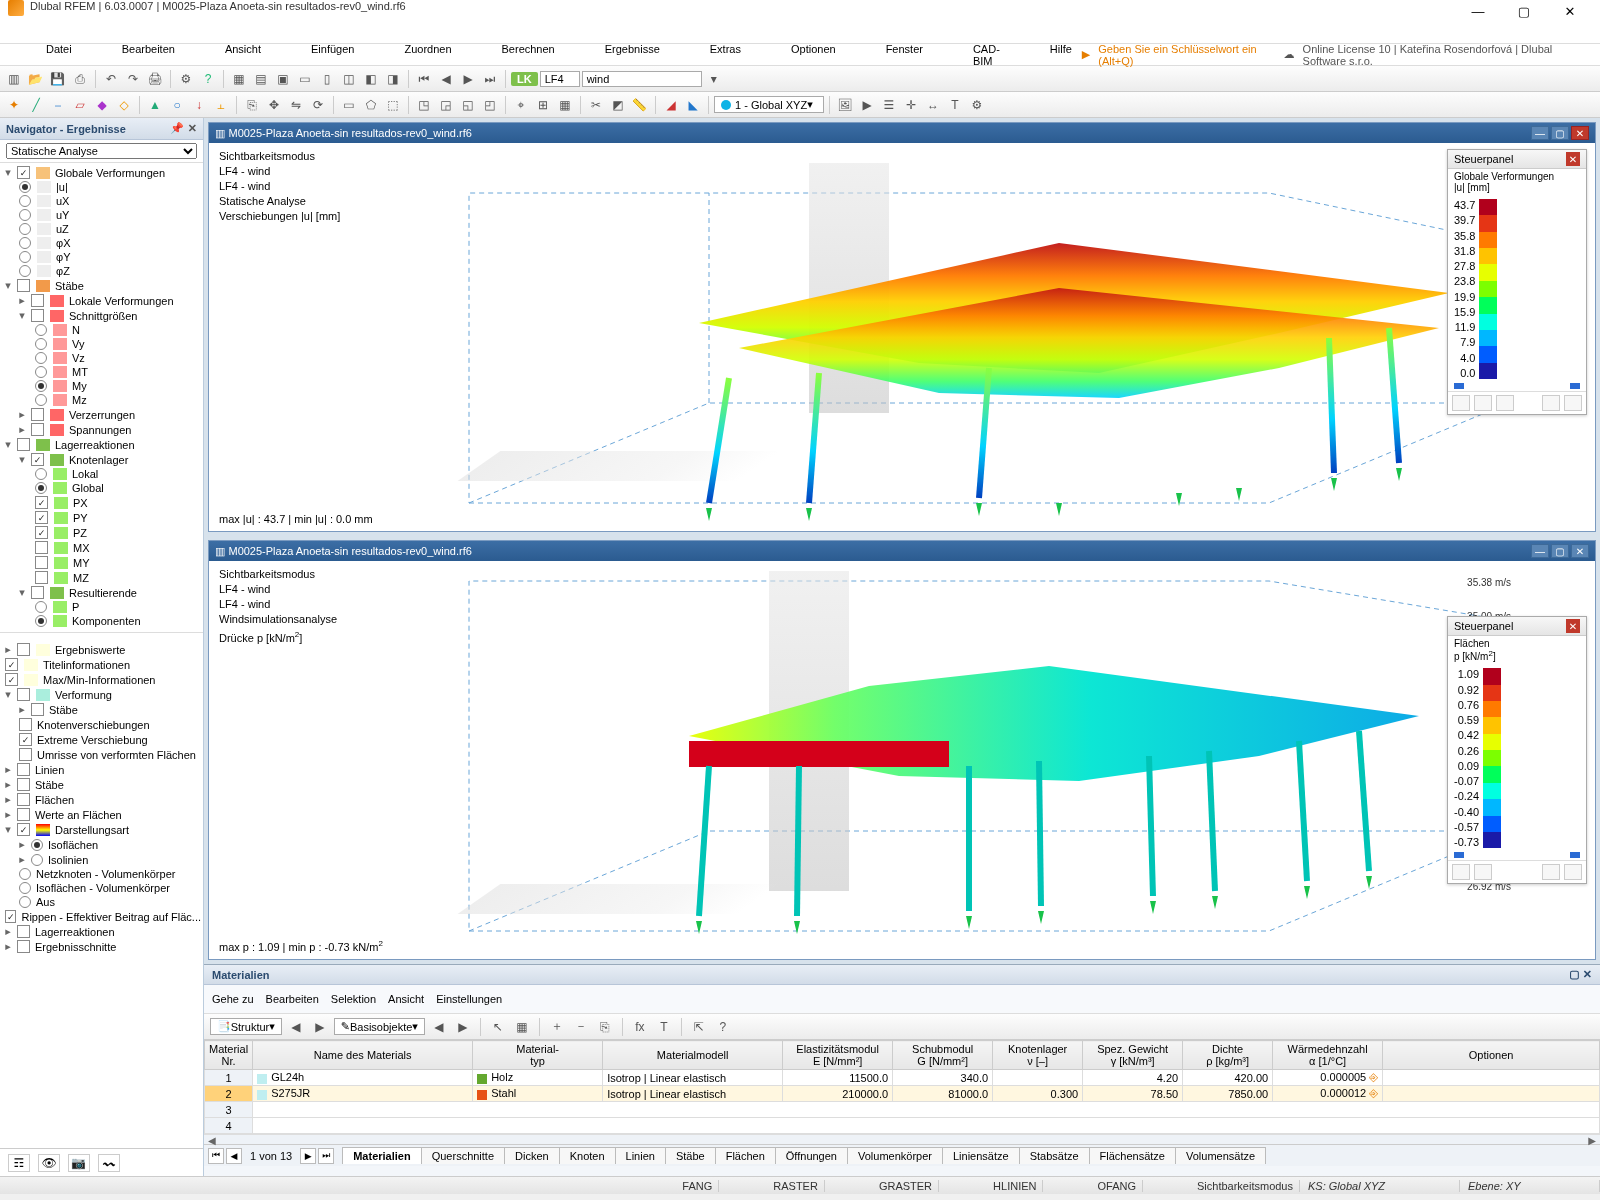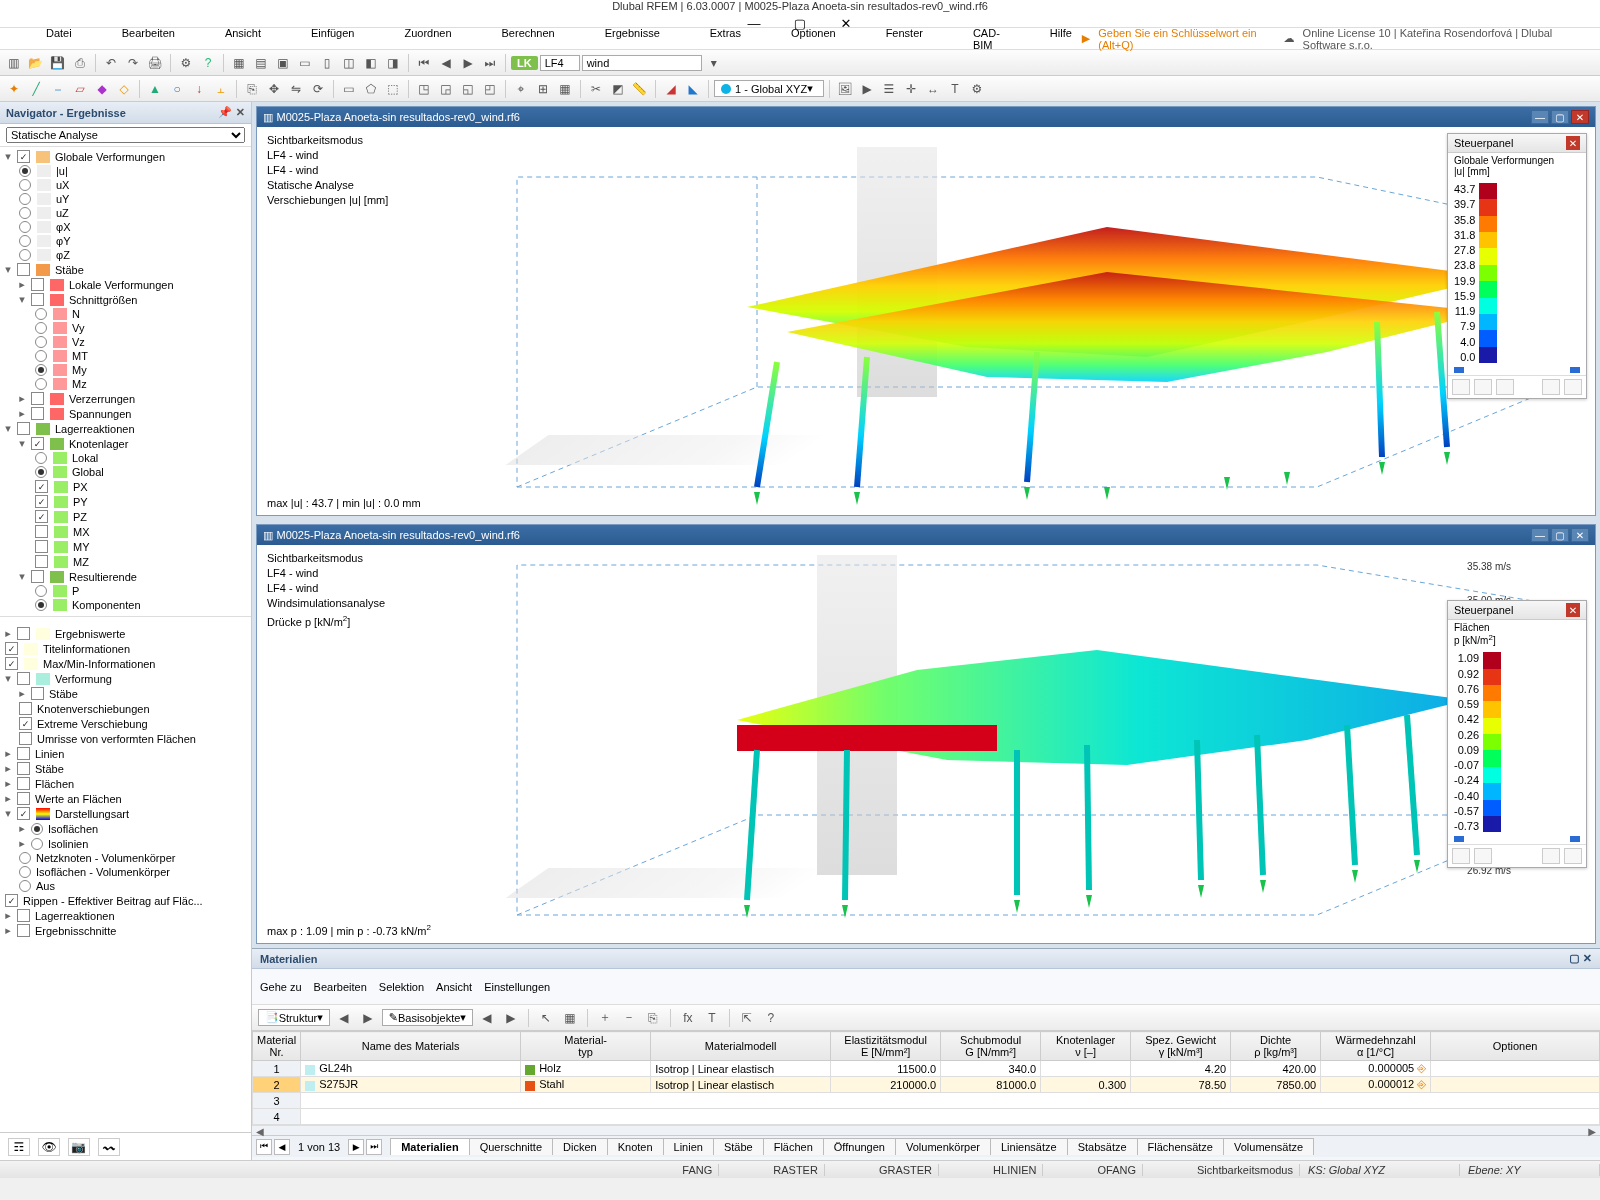--- a/index.html
+++ b/index.html
@@ -1,36 +1,36 @@
 <!DOCTYPE html>
 <html><head>
 <meta charset="utf-8">
 <style>
 * { box-sizing: border-box; margin: 0; padding: 0; font-family: "Segoe UI", Tahoma, sans-serif; font-size: 11px; }
 body { background: #f0f0f0; width: 1600px; height: 1200px; overflow: hidden; }
-.titlebar { height: 28px; background: #fff; display: flex; align-items: center; padding: 0 8px; border-bottom: 1px solid #ddd; flex-direction: column; }
+.titlebar { height: 44px; background: #fff; display: flex; padding: 0 8px; border-bottom: 1px solid #ddd; }
 .titlebar .logo { width: 16px; height: 16px; background: linear-gradient(135deg,#e67e00,#ffae42); border-radius: 2px; margin-right: 6px; }
 .titlebar .title { flex: 1; color: #333; }
 .titlebar .winbtns { display: flex; gap: 2px; }
 .titlebar .winbtns div { width: 44px; height: 22px; display: flex; align-items: center; justify-content: center; font-size: 13px; }
 .menubar { height: 22px; background: #fff; display: flex; align-items: center; padding: 0 6px; gap: 2px; border-bottom: 1px solid #ddd; justify-content: space-between;}
 .menubar .left { display:flex; gap:2px;}
 .menubar .menuitem { padding: 2px 8px; cursor: default; margin-left: 32px; }
 .menubar .right { display:flex; gap:8px; align-items:center; color:#555;}
 .menubar .searchhint { color:#e67e00;}
 .toolbar { height: 26px; background: linear-gradient(#fdfdfd,#ececec); border-bottom: 1px solid #ccc; display: flex; align-items: center; padding: 0 4px; gap: 2px; }
 .tbtn { width: 20px; height: 20px; border: 1px solid transparent; display: inline-flex; align-items:center; justify-content:center; font-size:12px; color:#555;}
 .tbar-sep { width:1px; height:18px; background:#ccc; margin:0 3px;}
 .toolbar .lfbox { background:#7ec04b; color:#fff; padding:1px 6px; font-weight:bold; border-radius:2px;}
 .toolbar .lfsel { border:1px solid #aaa; padding:1px 4px; background:#fff; min-width:40px;}
 .toolbar .lfname { border:1px solid #aaa; padding:1px 4px; background:#fff; min-width:120px;}
 .toolbar .globalsel { border:1px solid #aaa; background:#fff; padding:1px 6px; min-width:110px; display:inline-flex; align-items:center;}
 .toolbar .smallcircle{width:10px;height:10px;border-radius:50%;background:#0db3e6;margin-right:4px;}
 .main { display: flex; height: calc(1200px - 28px - 22px - 26px - 26px - 18px - 22px); }
-.navigator { width: 252px; background: #fff; border-right: 1px solid #bcd; display: flex; flex-direction: column; justify-content: flex-end; }
+.navigator { width: 204px; background: #fff; border-right: 1px solid #bcd; display: flex; flex-direction: column; justify-content: flex-end; }
 .navhead { height: 22px; background: linear-gradient(#e8eef6,#d2dce8); border-bottom:1px solid #b7c5d8; display:flex; align-items:center; padding:0 6px; font-weight:bold; color:#2b4b6f; justify-content:space-between;}
 .navhead .hicons { display:flex; gap:4px; font-size:11px; color:#555;}
 .navsel { padding:3px 6px; border-bottom:1px solid #ddd;}
 .navsel select{ width:100%; font-size:11px;}
 .tree { flex:1; overflow:auto; padding:2px 0;}
 .tnode { display:flex; align-items:center; padding:1px 2px; white-space:nowrap;}
 .tnode .exp { width:12px; text-align:center; color:#666; cursor:default;}
 .tnode .chk { width:13px; height:13px; border:1px solid #888; margin:0 3px; display:inline-flex; align-items:center; justify-content:center; font-size:9px; background:#fff;}
 .tnode .chk.on::after{content:"✓"; color:#222;}
 .tnode .rad { width:12px; height:12px; border:1px solid #888; border-radius:50%; margin:0 3px; display:inline-flex; align-items:center; justify-content:center;}
@@ -59,21 +59,21 @@
 .legend .bar{width:18px; display:flex; flex-direction:column;}
 .legend .bar div{flex:1;}
 .legend .pct{display:flex;flex-direction:column;justify-content:space-around; font-size:10px; padding-left:6px;}
 .panel-foot{border-top:1px solid #ddd;padding:3px 4px;display:flex;gap:4px;}
 .pf-btn{width:18px;height:16px;border:1px solid #ccc;background:#f7f7f7;}
 .windgrad { position:absolute; left:310px; top:30px; width:80px; background:linear-gradient(#e5e5e5,#c1c1c1); opacity:.55;}
 .windlabel{position:absolute; font-size:10px; color:#333; right:84px; text-align:right;}
 .groundpersp{position:absolute; bottom:20px; left:40px; width:280px; height:30px; background:linear-gradient(90deg,#ddd 0,#eee 70%,transparent 100%); transform:skewX(-55deg); opacity:.5;}
 .materialien { border-top:1px solid #9ab; background:#f3f6fa; display:flex; flex-direction:column;}
 .mathead{height:20px;background:linear-gradient(#e8eef6,#d2dce8);border-bottom:1px solid #b7c5d8;display:flex;align-items:center;padding:0 8px;justify-content:space-between;color:#2b4b6f;font-weight:bold;}
-.matmenu{height:36px;display:flex;align-items:center;gap:12px;padding:0 8px;background:#f7f9fc;border-bottom:1px solid #ddd;}
+.matmenu{height:29px;display:flex;align-items:center;gap:12px;padding:0 8px;background:#f7f9fc;border-bottom:1px solid #ddd;}
 .mattool{height:26px;display:flex;align-items:center;gap:4px;padding:0 6px;background:linear-gradient(#fdfdfd,#ececec);border-bottom:1px solid #ccc;}
 .mattool .sel{border:1px solid #aaa;background:#fff;padding:1px 6px;display:inline-flex;align-items:center;}
 .mattable{background:#fff;}
 .mattable table{width:100%;border-collapse:collapse;}
 .mattable th{background:linear-gradient(#f5f5f5,#e7e7e7);border:1px solid #ccc;padding:2px 4px;font-weight:normal;text-align:center;}
 .mattable td{border:1px solid #ddd;padding:1px 4px;height:16px;}
 .mattable .rowidx{background:#eef2f7;text-align:center;width:34px;}
 .mattable .rowidx.sel{background:#ffd27a;}
 .mattabs{height:22px;background:#eef2f7;border-top:1px solid #ccc;display:flex;align-items:center;padding:0 4px;gap:0;}
 .mattabs .nav{display:flex;gap:2px;align-items:center;margin-right:8px;}

